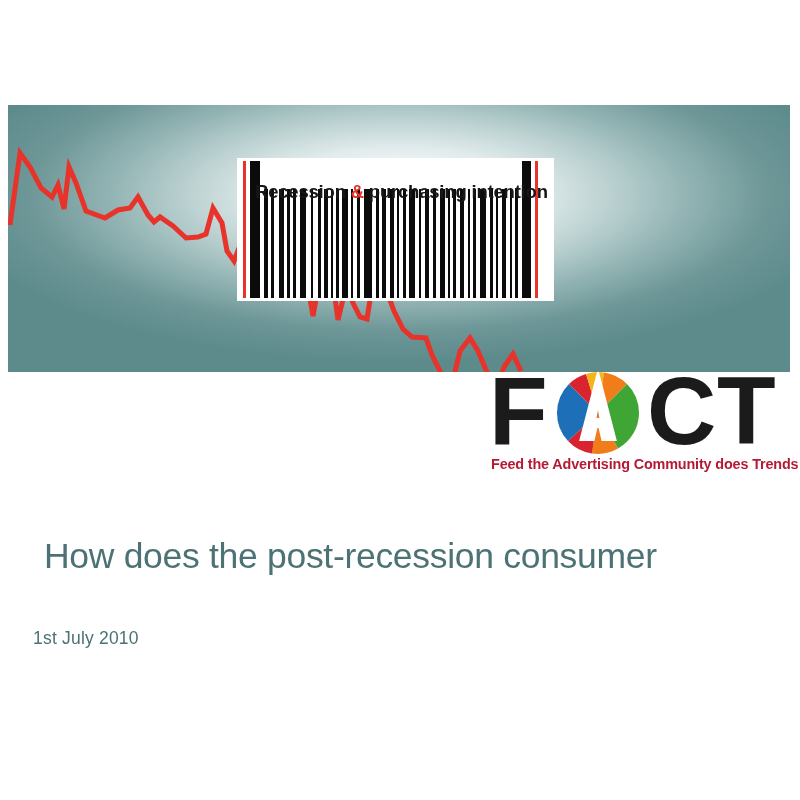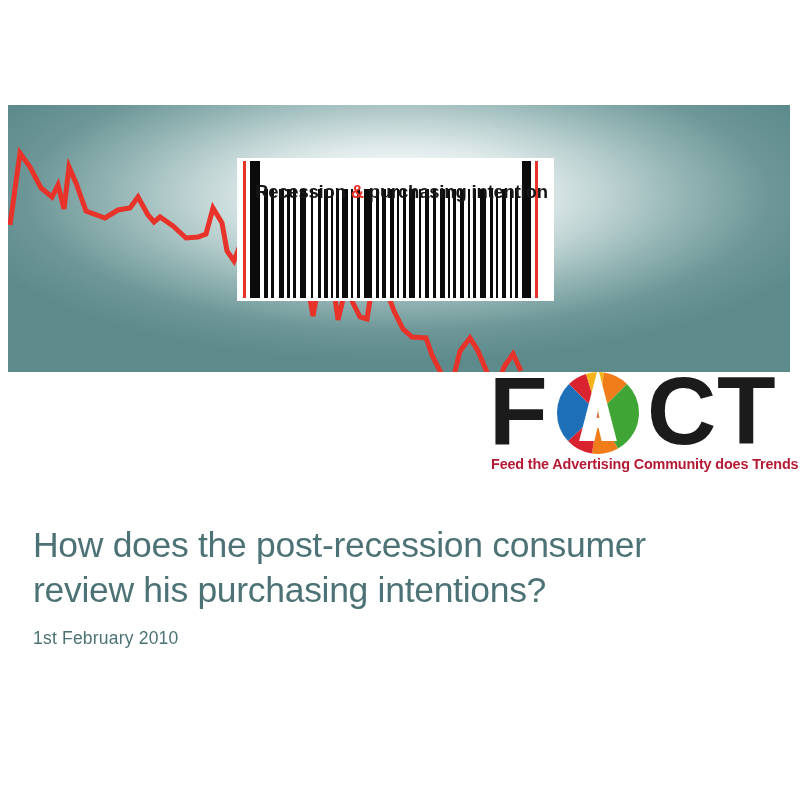--- a/index.html
+++ b/index.html
@@ -141,21 +141,21 @@
     top: 523px;
     width: 730px;
   }
   .doc-title {
     font-family: "Liberation Sans", sans-serif;
     font-size: 35.5px;
     line-height: 45px;
     font-weight: normal;
     color: #4c7275;
     letter-spacing: -0.3px;
-    margin: 0;
+    margin: 11px;
   }
   .doc-date {
     position: absolute;
     left: 33px;
     top: 628px;
     font-family: "Liberation Sans", sans-serif;
     font-size: 17.5px;
     font-weight: normal;
     color: #4c7275;
     letter-spacing: 0.2px;
@@ -247,16 +247,15 @@
 
     <span class="fact-letter fact-c">C</span>
     <span class="fact-letter fact-t">T</span>
   </div>
   <div class="fact-tagline">Feed the Advertising Community does Trends</div>
 </div>
 
 <div class="title-block">
   <h1 class="doc-title">
     <span>How does the post-recession consumer</span><br>
-    <span>review his purchasing intentions?</span>
   </h1>
 </div>
-<div class="doc-date">1st February 2010</div>
+<div class="doc-date">1st July 2010</div>
 
 </body></html>

